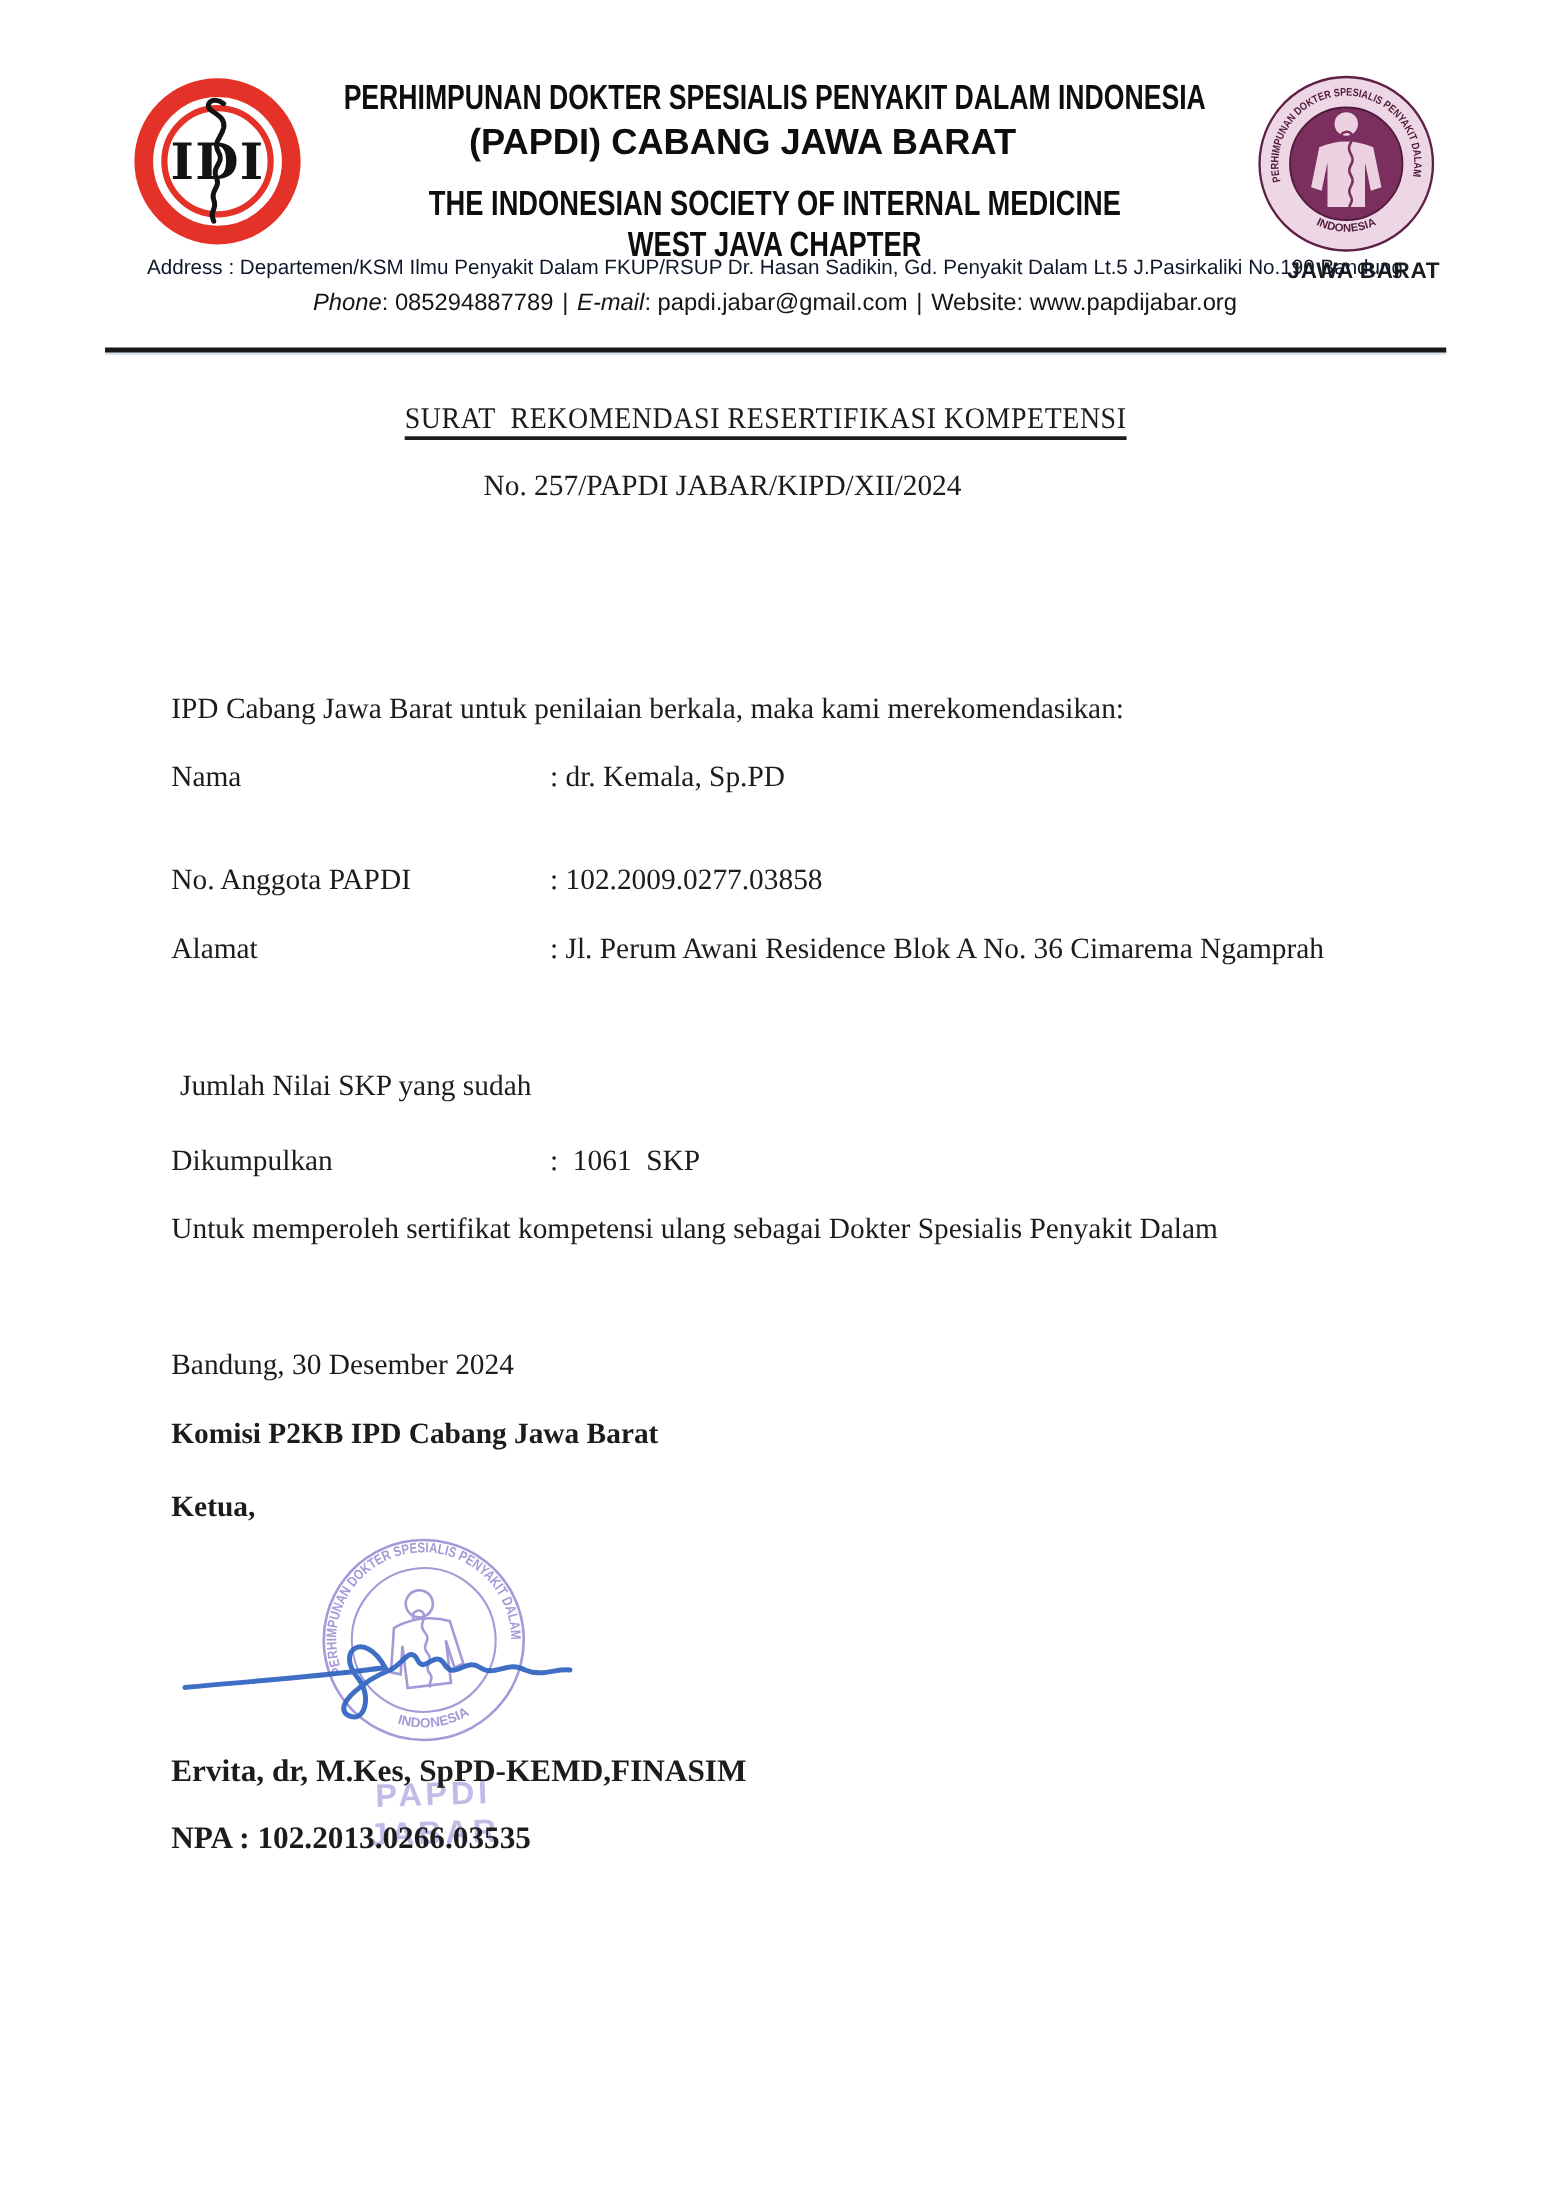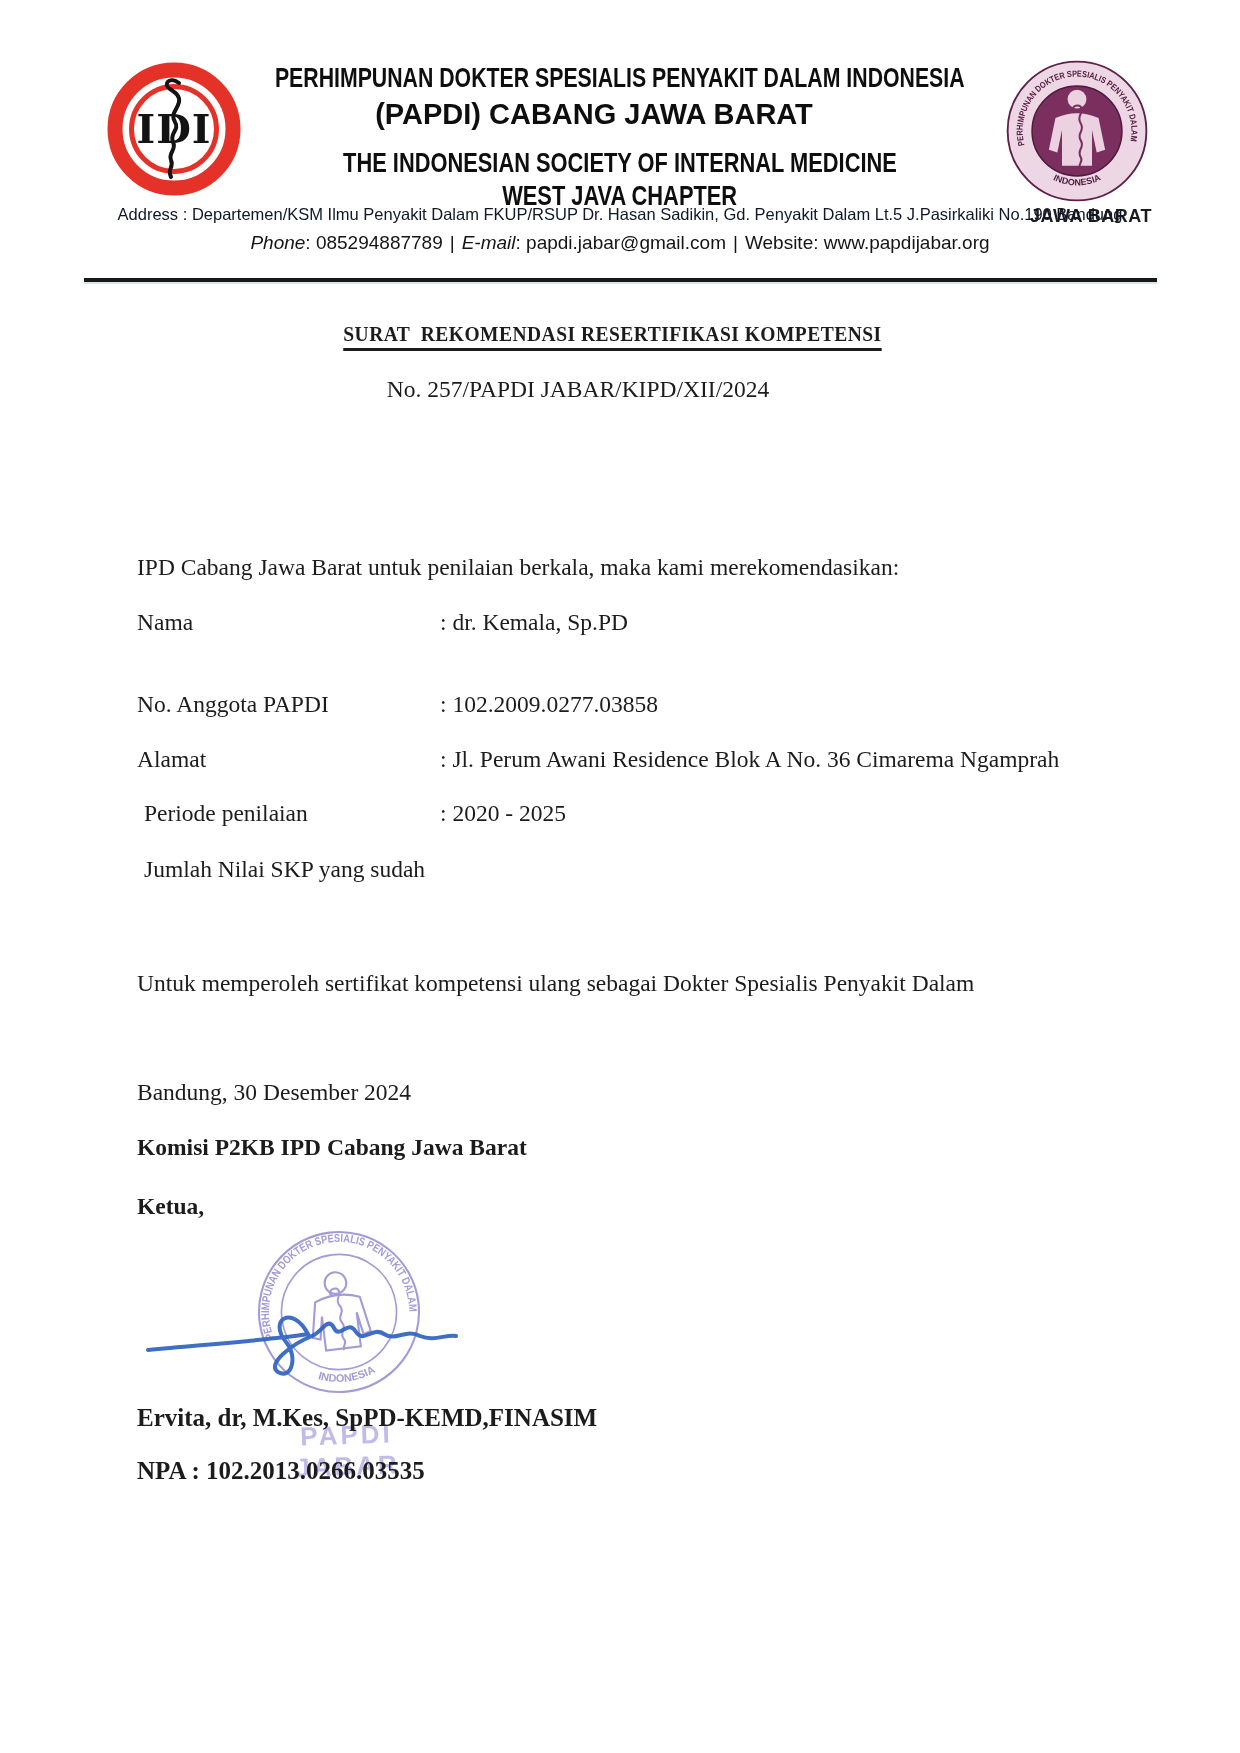--- a/index.html
+++ b/index.html
@@ -21,21 +21,21 @@
   .h2s{transform:translateX(-26px) scaleX(1);font-size:29px}
   .h3s{transform:scaleX(.78);font-size:28px}
   .h4s{transform:scaleX(.78);font-size:28px}
   .addr{font-size:16.5px;color:#0f172a}
   .contact{font-size:19px;color:#151515}
   .contact .sep{margin:0 7px}
   .rule{left:84px;width:1073px;height:4px;background:#181818;box-shadow:0 2px 0 rgba(120,160,190,.28)}
   .seal-caption{font-size:18px;letter-spacing:.5px}
 
   
-  .title-line{font-size:21px;font-weight:bold;letter-spacing:.5px}
+  .title-line{font-size:24px;font-weight:normal;letter-spacing:.5px}
   .title-inner{display:inline-block;transform:translateX(-8px) scaleX(.93);
                text-decoration:underline;text-underline-offset:7px;text-decoration-thickness:2.5px}
   .num-line{transform:translateX(-42px)}
   .bodyline{left:137px;white-space:nowrap;z-index:3}
   .row{left:137px;white-space:nowrap;z-index:3}
   .row .lab{display:inline-block;width:303px}
   .row .ind{padding-left:7px}
   .sig-name{font-size:25px}
   .z3{z-index:3}
 
@@ -107,25 +107,25 @@
 
   <div class="abs row" style="top:609px">
     <span class="lab">Nama</span><span class="pre">: dr. Kemala, Sp.PD</span>
   </div>
   <div class="abs row" style="top:691px">
     <span class="lab">No. Anggota PAPDI</span><span class="pre">: 102.2009.0277.03858</span>
   </div>
   <div class="abs row" style="top:746px">
     <span class="lab">Alamat</span><span class="pre">: Jl. Perum Awani Residence Blok A No. 36 Cimarema Ngamprah</span>
   </div>
-  <div class="abs row" style="top:800px">
-    <span class="lab ind">Periode penilaian</span><span class="pre">: 2020 - 2025</span>
-  </div>
   <div class="abs row" style="top:856px">
     <span class="lab ind">Jumlah Nilai SKP yang sudah</span><span class="pre"></span>
+  </div>
+  <div class="abs row" style="top:916px">
+    <span class="lab">Dikumpulkan</span><span class="pre">:  1061  SKP</span>
   </div>
 
   <div class="abs bodyline" style="top:970px">Untuk memperoleh sertifikat kompetensi ulang sebagai Dokter Spesialis Penyakit Dalam</div>
 
   <div class="abs bodyline pre" style="top:1079px">Bandung, 30 Desember  2024</div>
   <div class="abs bodyline b" style="top:1134px">Komisi P2KB IPD Cabang Jawa Barat</div>
   <div class="abs bodyline b" style="top:1193px">Ketua,</div>
 
   <svg class="abs stamp" viewBox="0 0 240 240">
     <defs>

